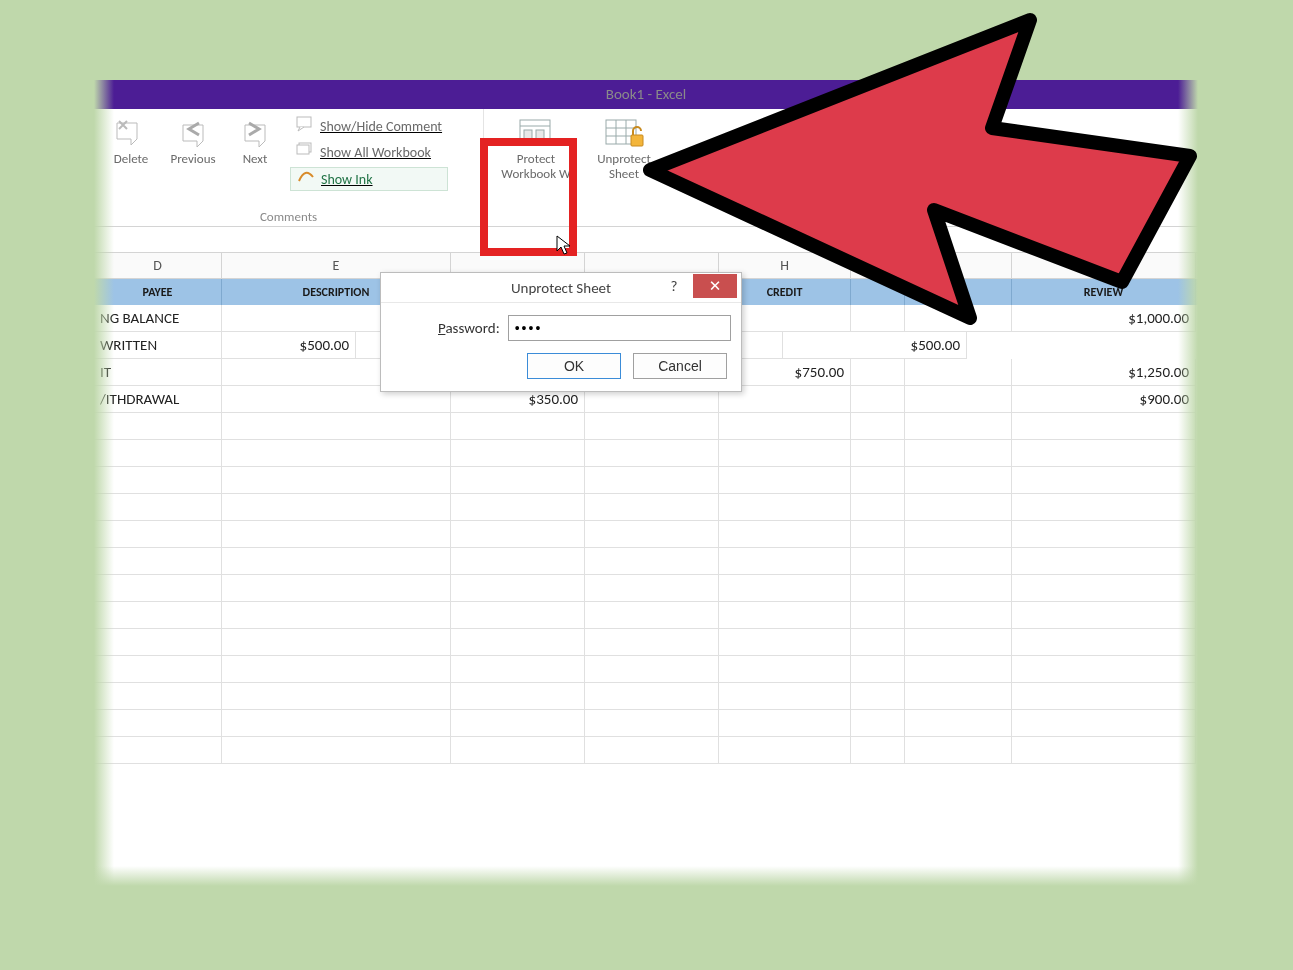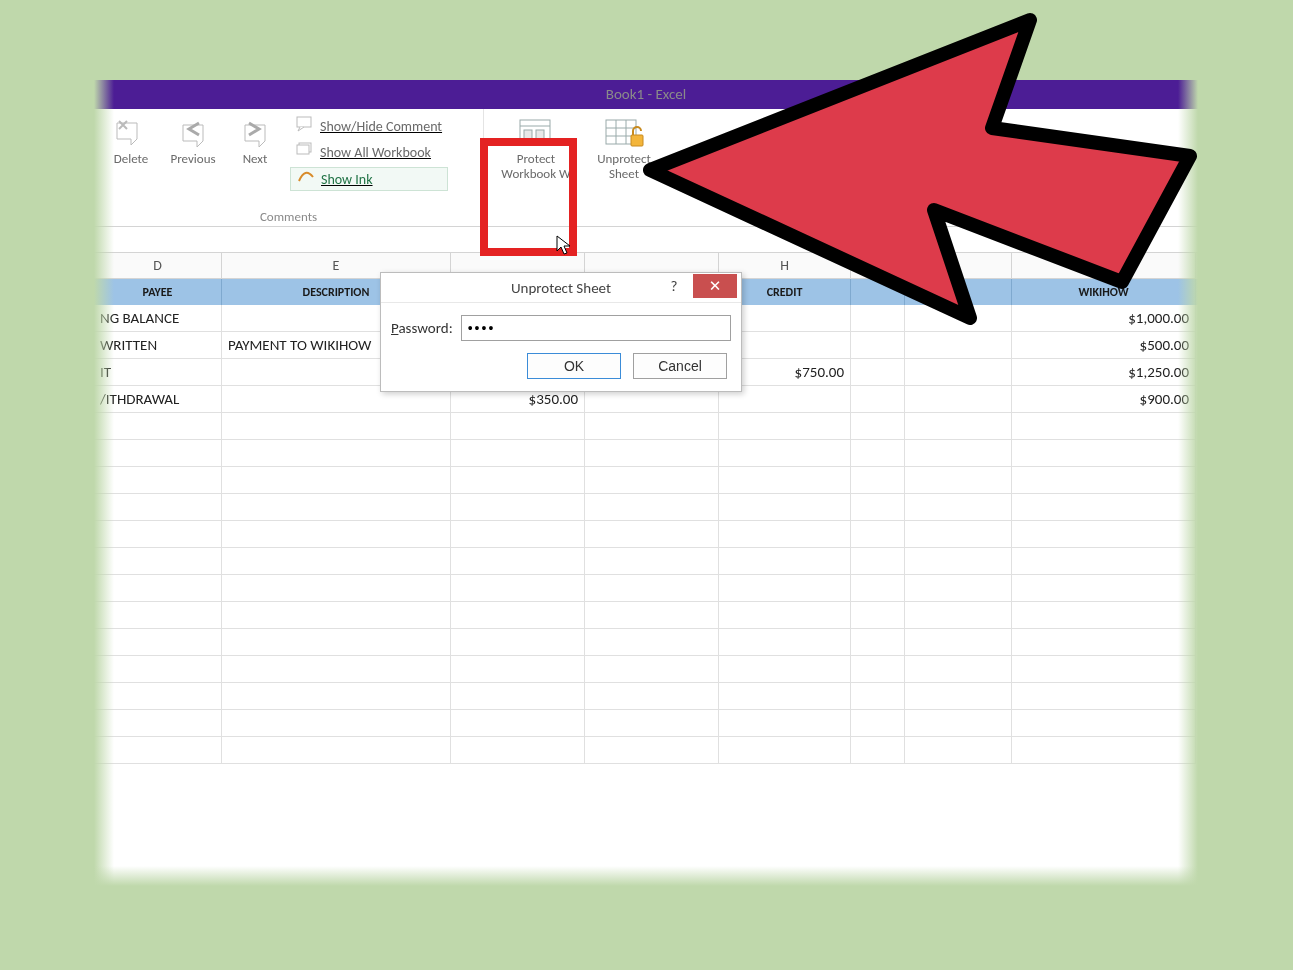--- a/index.html
+++ b/index.html
@@ -247,21 +247,21 @@
     justify-content: center;
     font-size: 15px;
     cursor: pointer;
   }
   .dlg-body {
     padding: 12px 10px 12px 10px;
     display: flex;
     flex-direction: column;
     gap: 12px;
   }
-  .dlg-row { display: flex; align-items: center; gap: 8px; }
+  .dlg-row { display: flex; align-items: center; gap: 8px; margin-left: 47px; }
   .dlg-label { font-size: 15px; color: #333; }
   .dlg-label u { text-decoration: underline; }
   .dlg-input {
     flex: 1;
     height: 26px;
     border: 1px solid #a0a0a0;
     padding: 0 6px;
     font-size: 14px;
     letter-spacing: 2px;
   }
@@ -409,37 +409,36 @@
       <div class="col-h" style="width: 184px;">K</div>
     </div>
   <div class="table-headers" id="tableheaders">
       <div class="th" style="width: 128px;">PAYEE</div>
       <div class="th" style="width: 229px;">DESCRIPTION</div>
       <div class="th" style="width: 134px;">DEBIT</div>
       <div class="th" style="width: 134px;">EXPENSE</div>
       <div class="th" style="width: 132px;">CREDIT</div>
       <div class="th" style="width: 54px;"></div>
       <div class="th" style="width: 107px;">IN</div>
-      <div class="th" style="width: 184px;">WIKIHOW</div>
+      <div class="th" style="width: 184px;">REVIEW</div>
     </div>
 
   <div class="grid" id="grid">
       <div class="row">
         <div class="cell" style="width: 128px;">NG BALANCE</div>
         <div class="cell" style="width: 229px;"></div>
         <div class="cell r" style="width: 134px;"></div>
         <div class="cell r" style="width: 134px;"></div>
         <div class="cell r" style="width: 132px;"></div>
         <div class="cell" style="width: 54px;"></div>
         <div class="cell" style="width: 107px;"></div>
         <div class="cell r" style="width: 184px;">$1,000.00</div>
       </div>
       <div class="row">
         <div class="cell" style="width: 128px;">WRITTEN</div>
-        <div class="cell" style="width: 229px;">PAYMENT TO WIKIHOW</div>
         <div class="cell r" style="width: 134px;">$500.00</div>
         <div class="cell r" style="width: 134px;"></div>
         <div class="cell r" style="width: 132px;"></div>
         <div class="cell" style="width: 54px;"></div>
         <div class="cell" style="width: 107px;"></div>
         <div class="cell r" style="width: 184px;">$500.00</div>
       </div>
       <div class="row">
         <div class="cell" style="width: 128px;">IT</div>
         <div class="cell" style="width: 229px;"></div>

